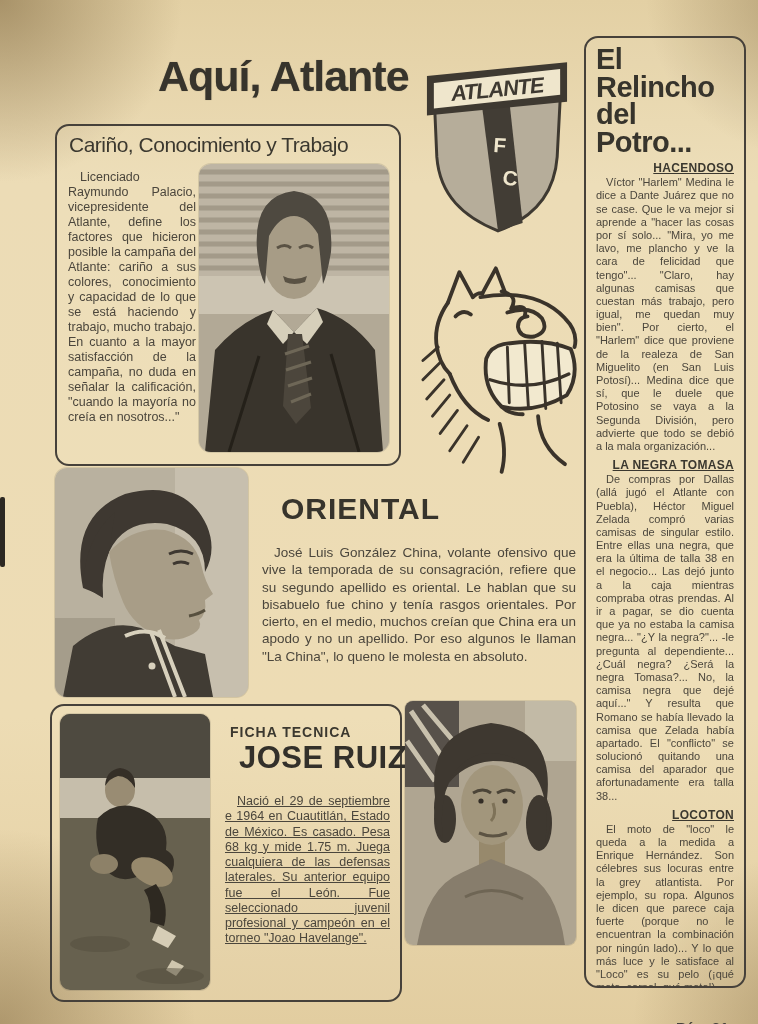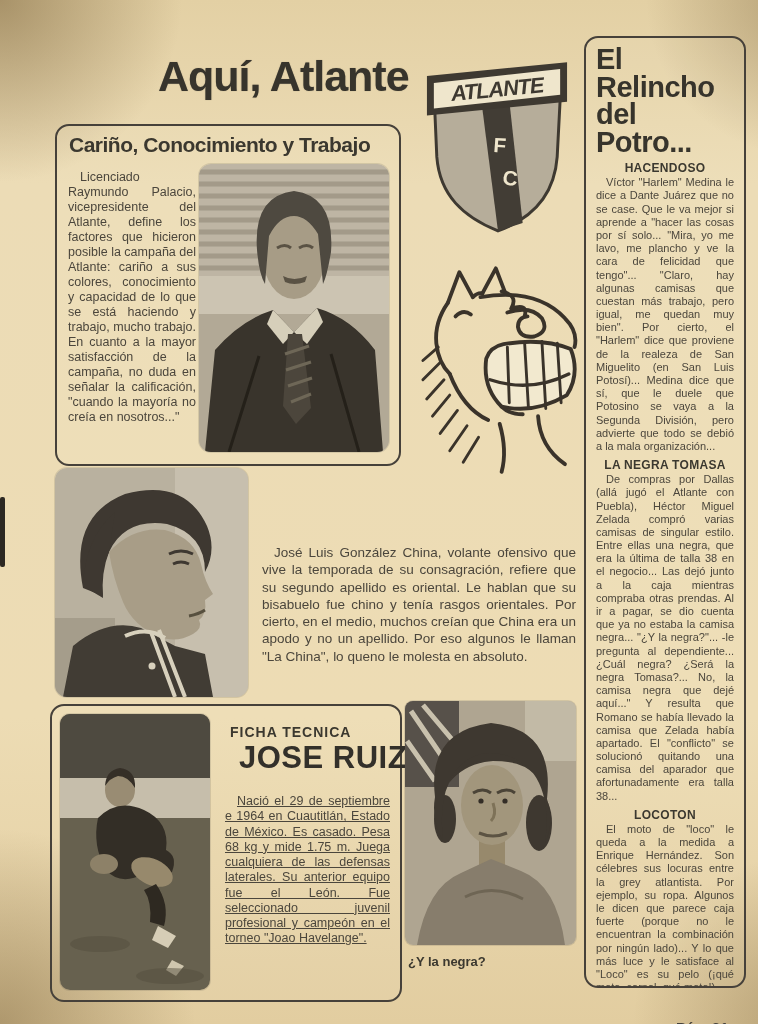--- a/index.html
+++ b/index.html
@@ -18,42 +18,42 @@
   .abs{position:absolute;}
   .page-title{
     font-size:43px; font-weight:bold; color:#37342c; letter-spacing:-1px;
     text-shadow:0 0 1px rgba(55,52,44,.4);
   }
   .round-box{
     border:2px solid #46413a; border-radius:14px; box-sizing:border-box;
     background:rgba(255,250,235,.06);
   }
   .box-header{
-    font-size:21px; font-weight:bold; color:#3b382f; letter-spacing:-0.5px;
+    font-size:21px; font-weight:normal; color:#3b382f; letter-spacing:-0.5px;
     padding:7px 10px 0 12px; white-space:nowrap;
   }
   .body-copy{
     color:#4b463c; text-align:justify; text-indent:12px;
   }
   .carino-body{font-size:12.5px; line-height:1.2;}
   .photo{border-radius:12px; overflow:hidden; box-shadow:0 0 0 1px rgba(70,65,58,.15);}
   .photo svg{display:block;}
   .oriental-heading{font-size:30px; font-weight:bold; color:#37342c; letter-spacing:1px;}
   .oriental-body{font-size:13.5px; line-height:1.28;}
   .ficha-kicker{font-size:14px; font-weight:bold; letter-spacing:1px; color:#3b382f;}
   .ficha-name{font-size:31px; font-weight:bold; color:#33302a; letter-spacing:0.5px;}
   .ficha-body{font-size:12.5px; line-height:1.22;}
   .relincho-box{padding:8px 10px; overflow:hidden;}
   .relincho-title{
     font-size:29px; font-weight:bold; color:#37342c; line-height:0.95;
     white-space:pre-line; letter-spacing:-0.5px; margin-bottom:4px;
   }
   .section-heading{
-    font-size:12px; font-weight:bold; color:#3b382f; text-align:center;
-    letter-spacing:0.3px; margin:5px 0 1px 0;
+    font-size:12px; font-weight:bold; color:#3b382f; text-align:right;
+    letter-spacing:0.3px; margin:5px 0 1px 0;text-decoration:underline;
   }
   .section-body{font-size:11px; line-height:1.2; text-align:justify; text-indent:10px; color:#4b463c;}
   .caption{font-size:13px; font-weight:bold; color:#3b382f; line-height:1.25;}
   .page-number{font-size:15px; font-weight:bold; color:#45413a;}
   .scan-mark{background:#2c2822; border-radius:2px;}
 </style>
 </head>
 <body>
 
 <div class="page">
@@ -129,20 +129,21 @@
       <path d="M28,118 Q30,70 60,44 L54,84 Q46,104 48,130 Z" fill="#3e3831"></path>
       <path d="M114,86 Q126,80 138,86 M118,96 Q126,92 134,96" stroke="#3e3831" stroke-width="3" fill="none"></path>
       <path d="M134,148 Q144,146 150,142" stroke="#57503f" stroke-width="3" fill="none"></path>
       <path d="M8,229 L18,178 Q52,150 86,160 L120,178 L150,186 L158,229 Z" fill="#413c34"></path>
       <path d="M96,164 L120,229 M104,162 L130,229" stroke="#d8d1bd" stroke-width="4" fill="none"></path>
       <path d="M70,168 Q92,158 110,170" stroke="#d8d1bd" stroke-width="4" fill="none"></path>
       <circle cx="97" cy="198" r="3.5" fill="#d8d1bd"></circle>
     </svg>
   </div>
 
+  <div class="abs oriental-heading" style="left:281px; top:492px;">ORIENTAL</div>
   <div class="abs body-copy oriental-body" style="left:262px; top:544px; width:314px;">José Luis González China, volante ofensivo que vive la temporada de su consagración, refiere que su segundo apellido es oriental. Le hablan que su bisabuelo fue chino y tenía rasgos orientales. Por cierto, en el medio, muchos creían que China era un apodo y no un apellido. Por eso algunos le llaman "La China", lo queno le molesta en absoluto.</div>
 
   <div class="abs round-box" style="left:50px; top:704px; width:352px; height:298px;"></div>
 
   <div class="abs photo" style="left:60px; top:714px; width:150px; height:276px; border-radius:10px;">
     <svg width="150" height="276" viewBox="0 0 150 276">
       <rect width="150" height="276" fill="#67614f"></rect>
       <rect width="150" height="64" fill="#4e4a40"></rect>
       <rect y="64" width="150" height="40" fill="#c6beab"></rect>
       <ellipse cx="60" cy="76" rx="15" ry="17" fill="#998c73"></ellipse>
@@ -178,21 +179,20 @@
       <circle cx="76" cy="100" r="2.6" fill="#332d26"></circle>
       <circle cx="100" cy="100" r="2.6" fill="#332d26"></circle>
       <path d="M88,102 Q92,114 86,120" stroke="#7e7258" stroke-width="3" fill="none"></path>
       <path d="M74,132 Q88,138 102,132" stroke="#5c5343" stroke-width="3" fill="none"></path>
       <path d="M12,244 Q22,186 56,172 L86,158 L116,170 Q152,184 160,244 Z" fill="#877d6c"></path>
       <path d="M60,196 Q88,182 118,198" stroke="#6e6554" stroke-width="3" fill="none"></path>
     </svg>
   </div>
 
   <div class="abs caption" style="left:408px; top:954px; width:200px;">
-    <div>¿Y la negra?</div>
   </div>
 
   <div class="abs round-box relincho-box" style="left:584px; top:36px; width:162px; height:952px;">
     <div class="relincho-title">El
 Relincho
 del
 Potro...</div>
 
     <div class="section-heading">HACENDOSO</div>
     <div class="section-body">Víctor "Harlem" Medina le dice a Dante Juárez que no se case. Que le va mejor si aprende a "hacer las cosas por sí solo... "Mira, yo me lavo, me plancho y ve la cara de felicidad que tengo"... "Claro, hay algunas camisas que cuestan más trabajo, pero igual, me quedan muy bien". Por cierto, el "Harlem" dice que proviene de la realeza de San Miguelito (en San Luis Potosí)... Medina dice que sí, que le duele que Potosino se vaya a la Segunda División, pero advierte que todo se debió a la mala organización...</div>

